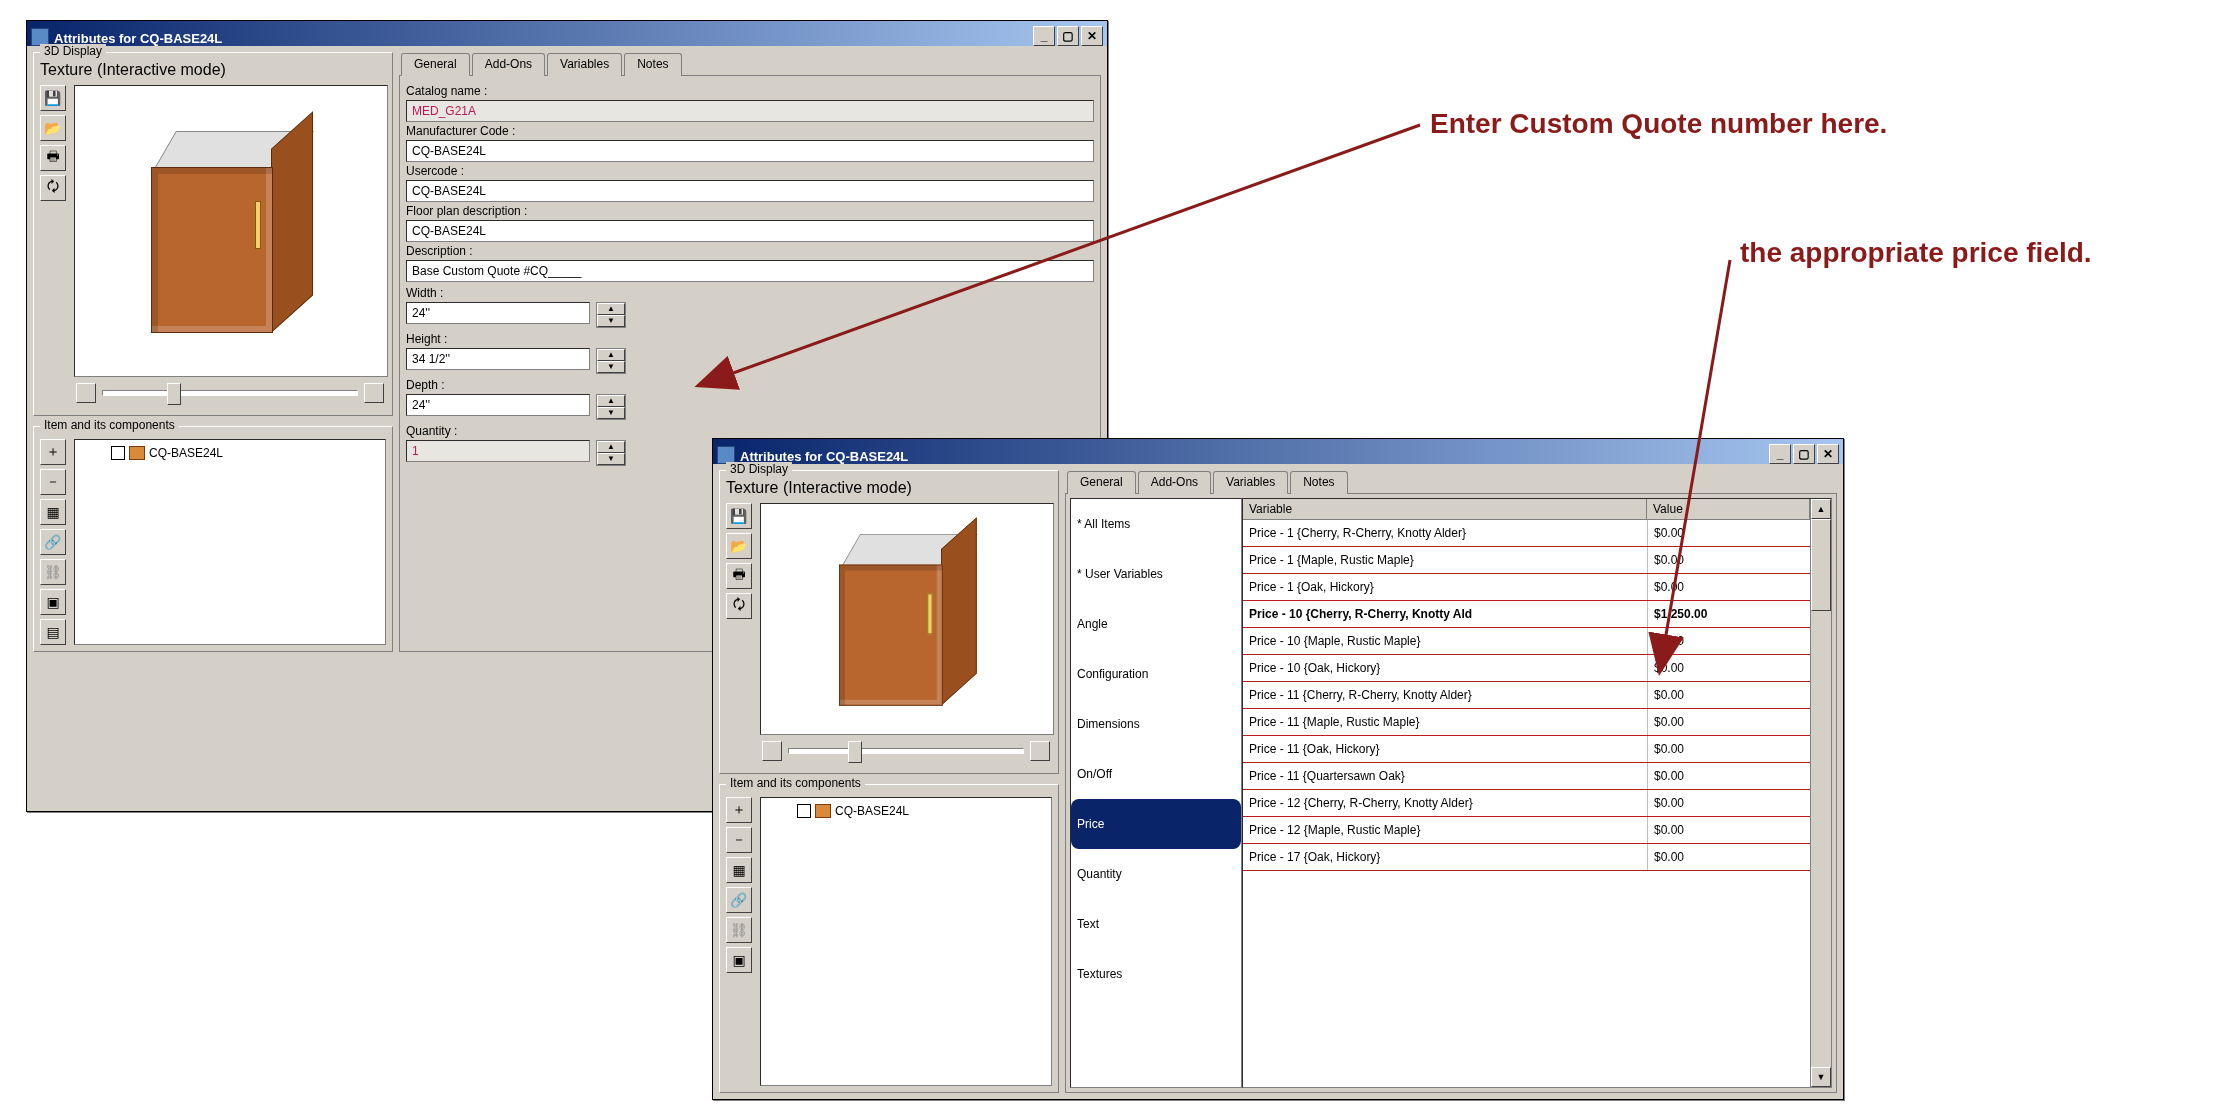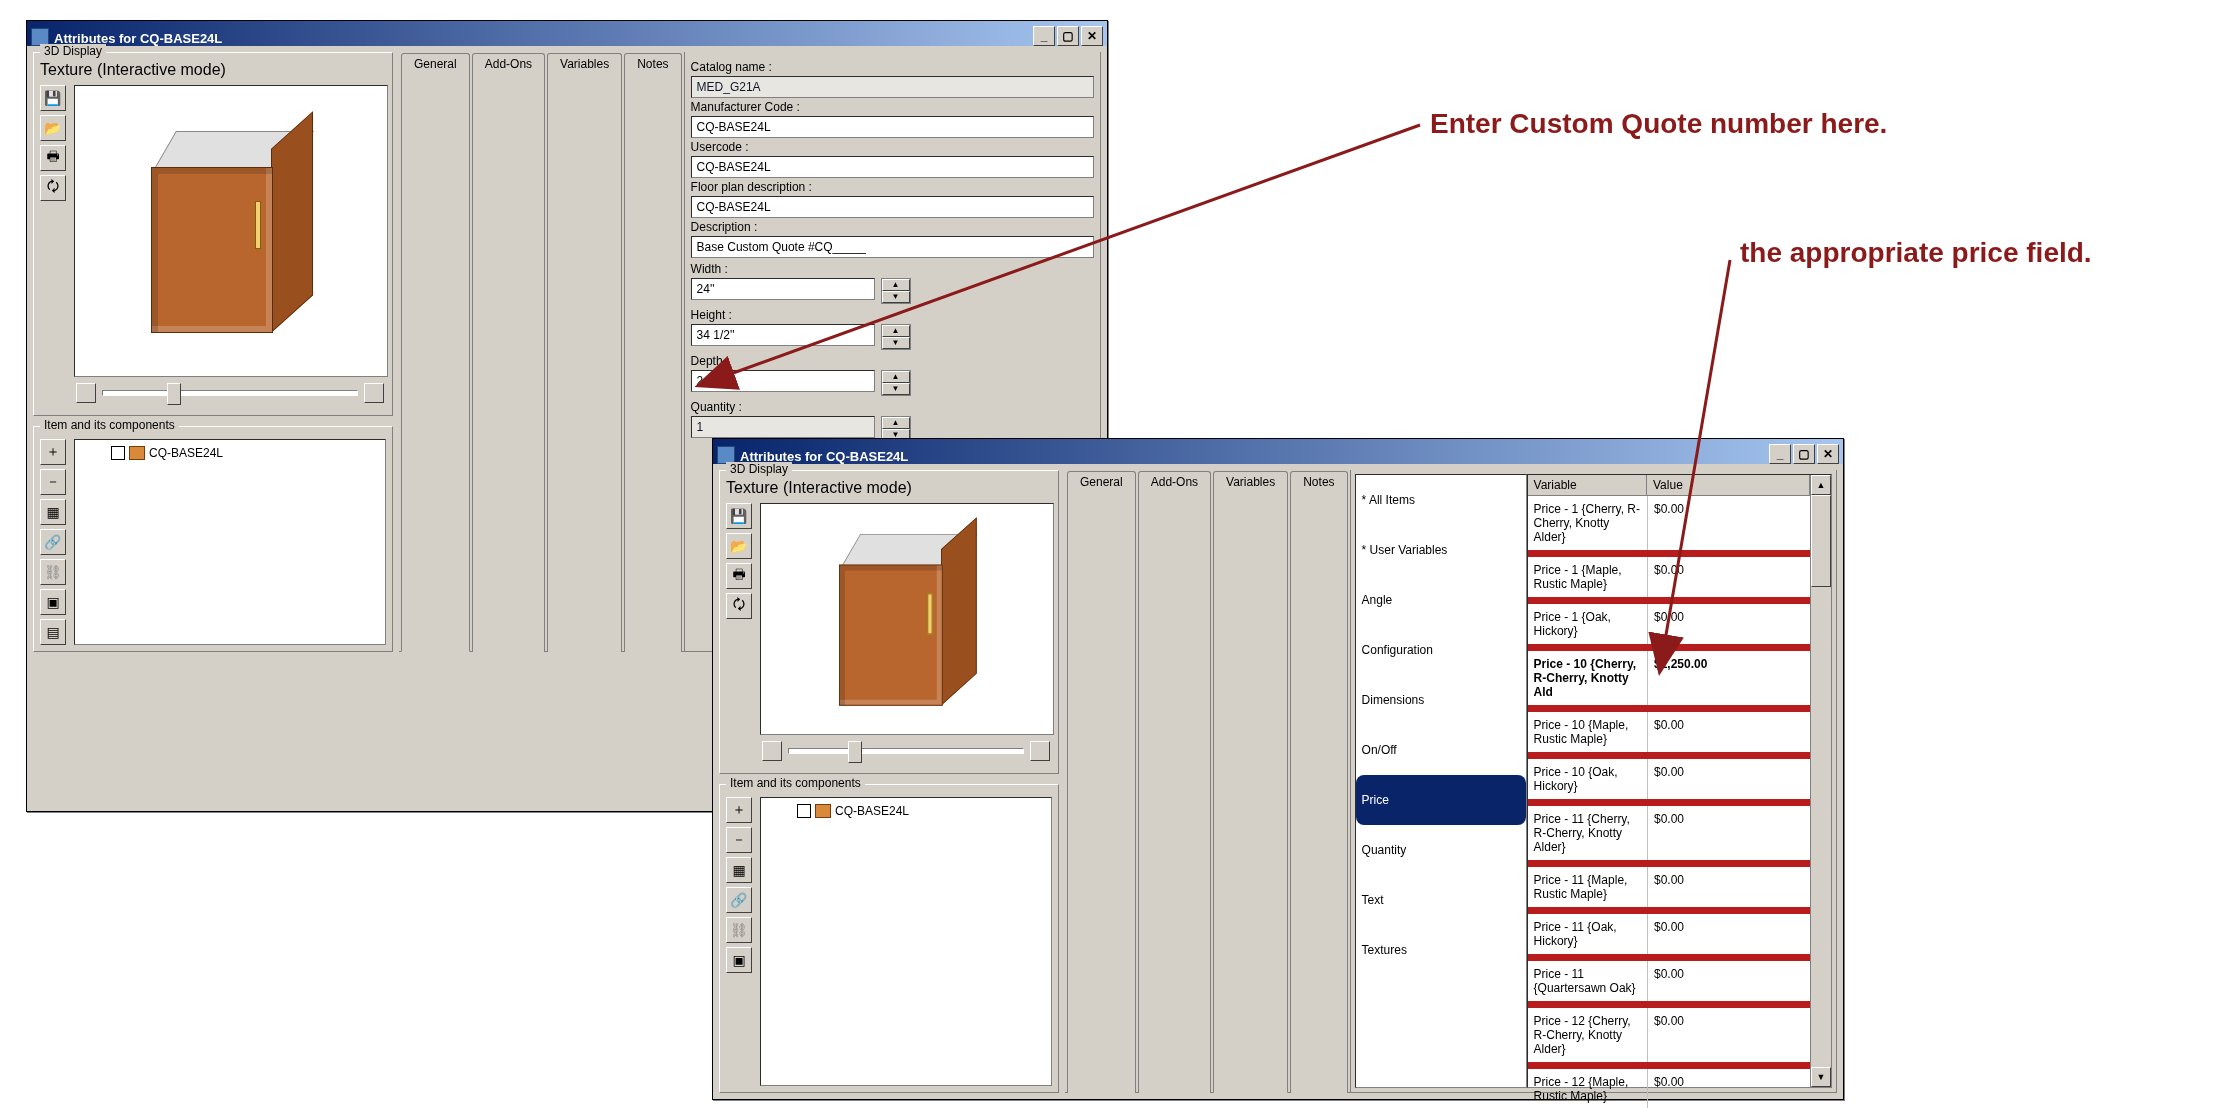--- a/index.html
+++ b/index.html
@@ -31,45 +31,45 @@
   .slider-thumb{position:absolute;top:-8px;left:25%;width:12px;height:20px;background:#d4d0c8;border:1px solid #404040;border-top-color:#fff;border-left-color:#fff;}
   .slider-btn{width:18px;height:18px;background:#d4d0c8;border:1px solid #fff;border-right-color:#404040;border-bottom-color:#404040;}
   .vtoolbar{width:28px;display:flex;flex-direction:column;gap:4px;}
   .vbtn{width:24px;height:24px;background:#d4d0c8;border:1px solid #fff;border-right-color:#404040;border-bottom-color:#404040;
     display:flex;align-items:center;justify-content:center;font-size:14px;}
   .vbtn.dis{color:#808080;}
   .tree-area{flex:1;background:#fff;border:1px inset #808080;padding:6px;font-size:12px;}
   .tree-line{display:flex;align-items:center;gap:4px;margin-left:30px;}
   .tree-chk{width:12px;height:12px;border:1px solid #000;background:#fff;}
   .tree-ico{width:14px;height:12px;background:#d88a3a;border:1px solid #7a3a0a;}
-  .right-col{flex:1;display:flex;flex-direction:row;}
+  .right-col{flex:1;display:flex;flex-direction:column;}
   .tabrow{display:flex;gap:0;border-bottom:1px solid #808080;padding-left:2px;}
   .tab{padding:3px 12px 4px;border:1px solid #808080;border-bottom:none;background:#d4d0c8;
     border-top-left-radius:3px;border-top-right-radius:3px;margin-right:2px;position:relative;top:1px;font-size:12px;}
   .tab.active{background:#d4d0c8;border-bottom:1px solid #d4d0c8;font-weight:normal;z-index:2;}
   .tabpage{border:1px solid #808080;border-top:none;padding:6px;flex:1;background:#d4d0c8;}
   .field-label{font-size:12px;margin:2px 0;}
   .field-input{width:100%;box-sizing:border-box;border:1px inset #808080;background:#fff;padding:3px 5px;font-size:12px;font-family:inherit;}
-  .field-input.ro{background:#e8e6e0;color:#0f172a;}
+  .field-input.ro{background:#e8e6e0;color:#be185d;}
   .dim-row{display:flex;align-items:flex-start;gap:4px;margin-bottom:4px;}
   .dim-row .field-input{flex:1;}
   .spinner{width:28px;height:24px;border:1px solid #808080;display:flex;flex-direction:column;margin-left:2px;}
   .spinner div{flex:1;background:#d4d0c8;border:1px solid #fff;border-right-color:#404040;border-bottom-color:#404040;
     display:flex;align-items:center;justify-content:center;font-size:8px;line-height:1;}
   .varsplit{display:flex;gap:0;height:100%;}
   .catlist{width:170px;border:1px inset #808080;background:#fff;font-size:12px;}
   .catlist div{padding:18px 6px;}
   .catlist div.sel{background:#0a246a;color:#fff;border-radius:8px;}
   .vartable{flex:1;border:1px inset #808080;background:#fff;display:flex;}
   .vt-main{flex:1;}
   .vt-head{display:flex;background:#d4d0c8;border-bottom:1px solid #808080;}
   .vt-h{padding:3px 6px;border-right:1px solid #808080;font-size:12px;}
   .vt-h.c1{flex:1;}
   .vt-h.c2{width:150px;}
-  .vt-row{display:flex;border-bottom:7px solid #b91c1c;}
+  .vt-row{display:flex;border-bottom:1px solid #b91c1c;}
   .vt-c{padding:6px 6px;font-size:12px;}
   .vt-c.c1{flex:1;border-right:1px solid #c0c0c0;}
   .vt-c.c2{width:150px;}
   .vt-row.bold .vt-c{font-weight:bold;}
   .vscroll{width:20px;background:#d4d0c8;border-left:1px solid #808080;display:flex;flex-direction:column;}
   .vscroll .ar{height:18px;background:#d4d0c8;border:1px solid #fff;border-right-color:#404040;border-bottom-color:#404040;
     display:flex;align-items:center;justify-content:center;font-size:9px;}
   .vscroll .thumb{height:90px;background:#d4d0c8;border:1px solid #fff;border-right-color:#404040;border-bottom-color:#404040;}
   .vscroll .track{flex:1;}
   .annot{position:absolute;color:#8b1a1a;font-weight:bold;font-size:28px;line-height:1.25;}

